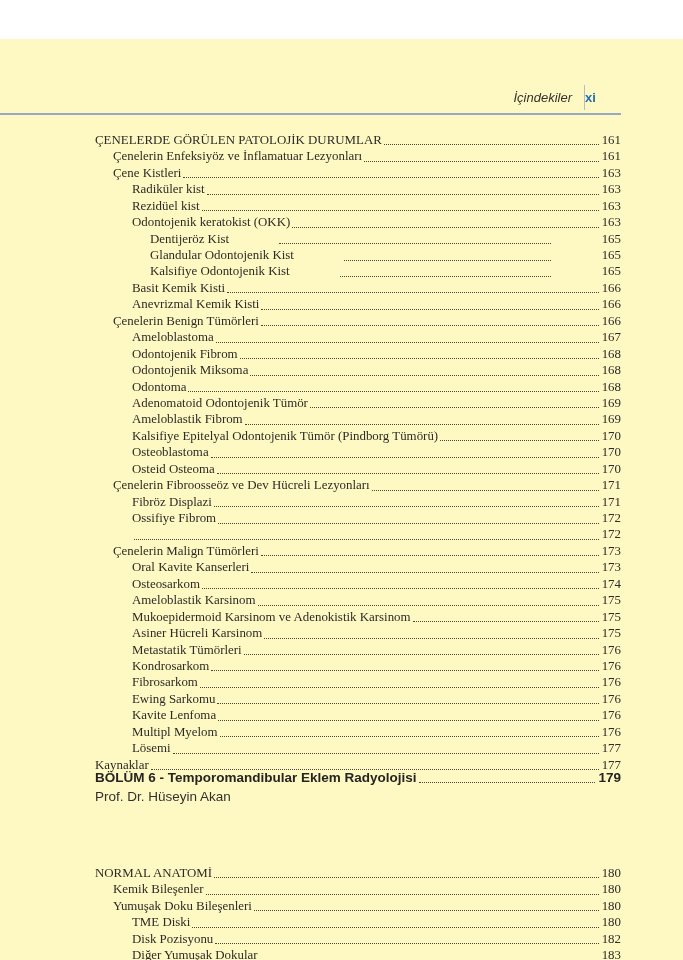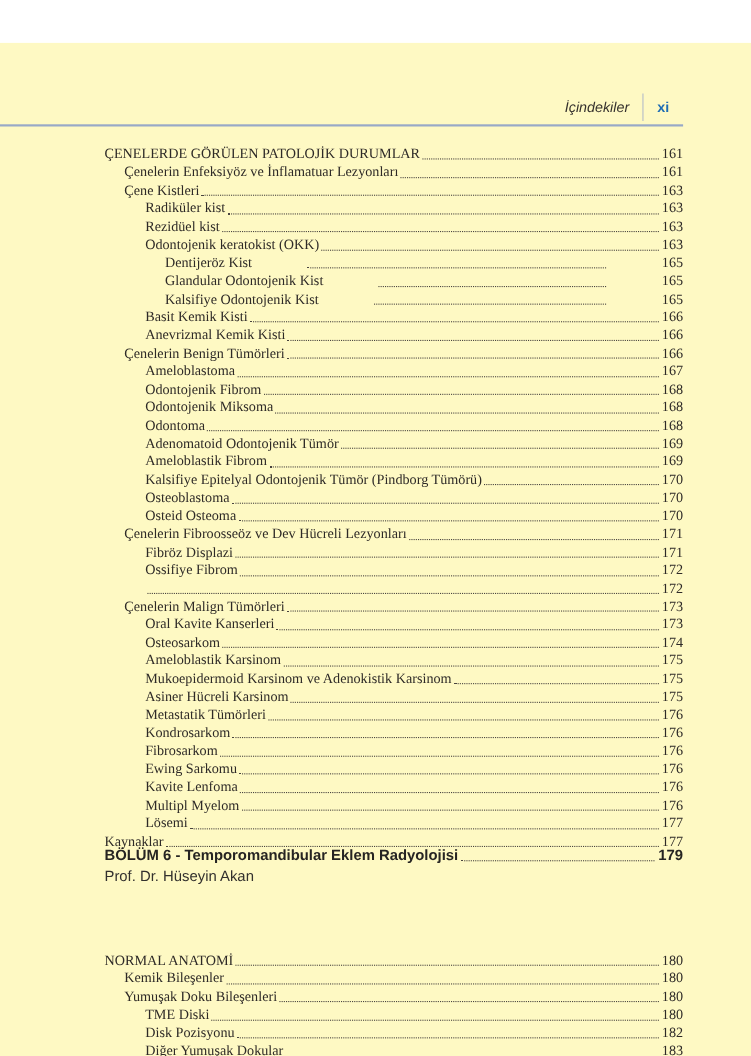--- a/index.html
+++ b/index.html
@@ -20,34 +20,34 @@
   }
   .running-title{
     font-style:italic;font-size:13px;color:#35312d;
   }
   .header-vbar{
     width:1px;height:25px;background:#b4bcc9;
     margin-left:12px;margin-right:0;
   }
   .header-pagenum{
     font-weight:bold;font-size:13px;color:#1f6db4;
-    width:36px;text-align:center;
+    width:36px;
   }
   .header-rule{
     position:absolute;top:74px;left:0;width:621px;height:2px;
     background:#98a9c7;
   }
   
   .toc{
     position:absolute;left:95px;width:526px;
   }
   .toc-part1{top:93px;}
   .toc-part2{top:826px;}
   .toc-row{
-    display:flex;align-items:center;
+    display:flex;align-items:flex-end;
     height:16.45px;line-height:16.45px;
     font-size:12.9px;color:#2e2a27;
     white-space:nowrap;
   }
   .toc-row .lbl{flex:0 0 auto;}
   .toc-row .leader{
     flex:1 1 auto;min-width:8px;
     align-self:flex-end;margin-bottom:3px;
     border-bottom:1.6px dotted #49443f;
     margin-left:2px;margin-right:3px;

